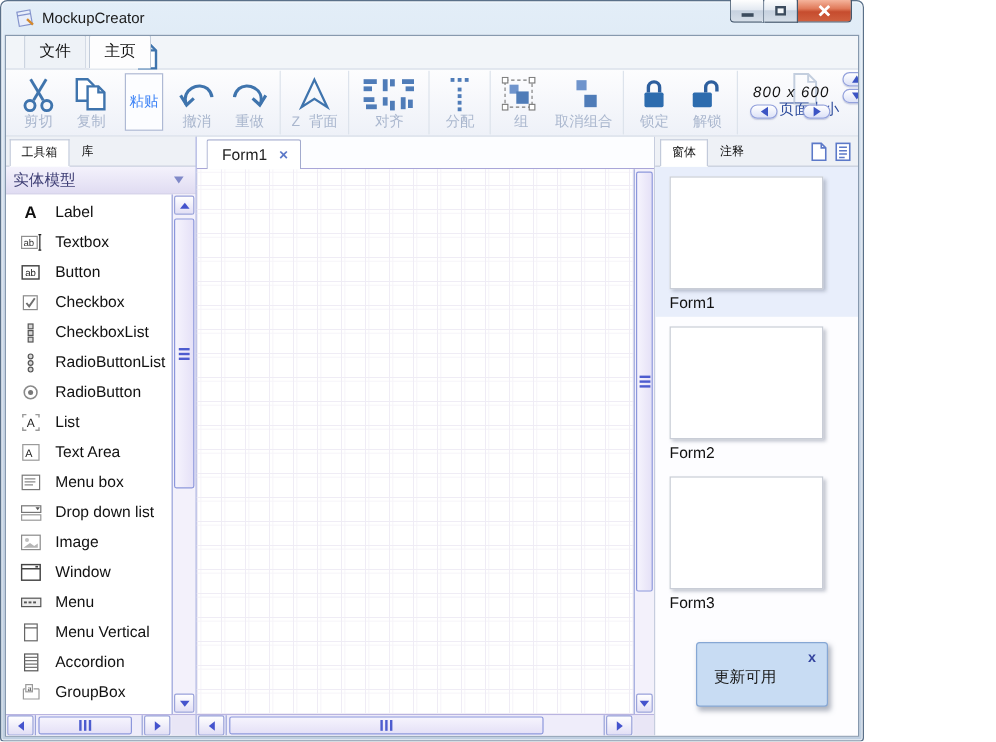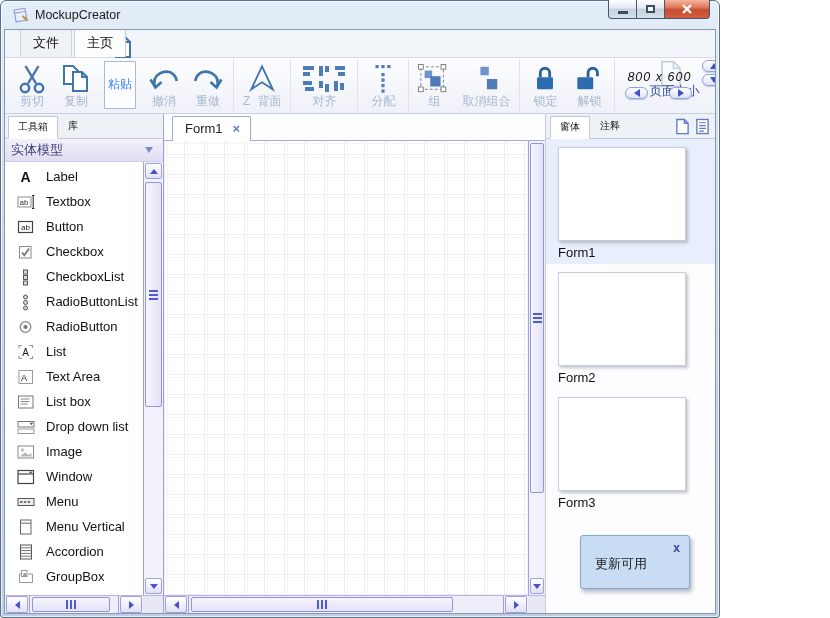--- a/index.html
+++ b/index.html
@@ -456,21 +456,21 @@
                 </span>
               <span class="tlbl">Text Area</span>
               </li>
             <li class="titem">
               <span class="ticon">
                   <svg width="18" height="18" viewBox="0 0 18 18">
                     <rect x="1.5" y="3" width="14.5" height="12" fill="#fff" stroke="#777"></rect>
                     <path d="M3.5 6 h9 M3.5 8.5 h9 M3.5 11 h7" stroke="#8a8a8a"></path>
                   </svg>
                 </span>
-              <span class="tlbl">List box</span>
+              <span class="tlbl">Menu box</span>
               </li>
             <li class="titem">
               <span class="ticon">
                   <svg width="18" height="18" viewBox="0 0 18 18">
                     <rect x="1" y="3.5" width="16" height="5.5" fill="#fff" stroke="#777"></rect>
                     <path d="M12.6 4.8 h3.6 l-1.8 2.5 z" fill="#555"></path>
                     <rect x="1" y="11" width="16" height="4.5" fill="#fff" stroke="#999"></rect>
                   </svg>
                 </span>
               <span class="tlbl">Drop down list</span>

